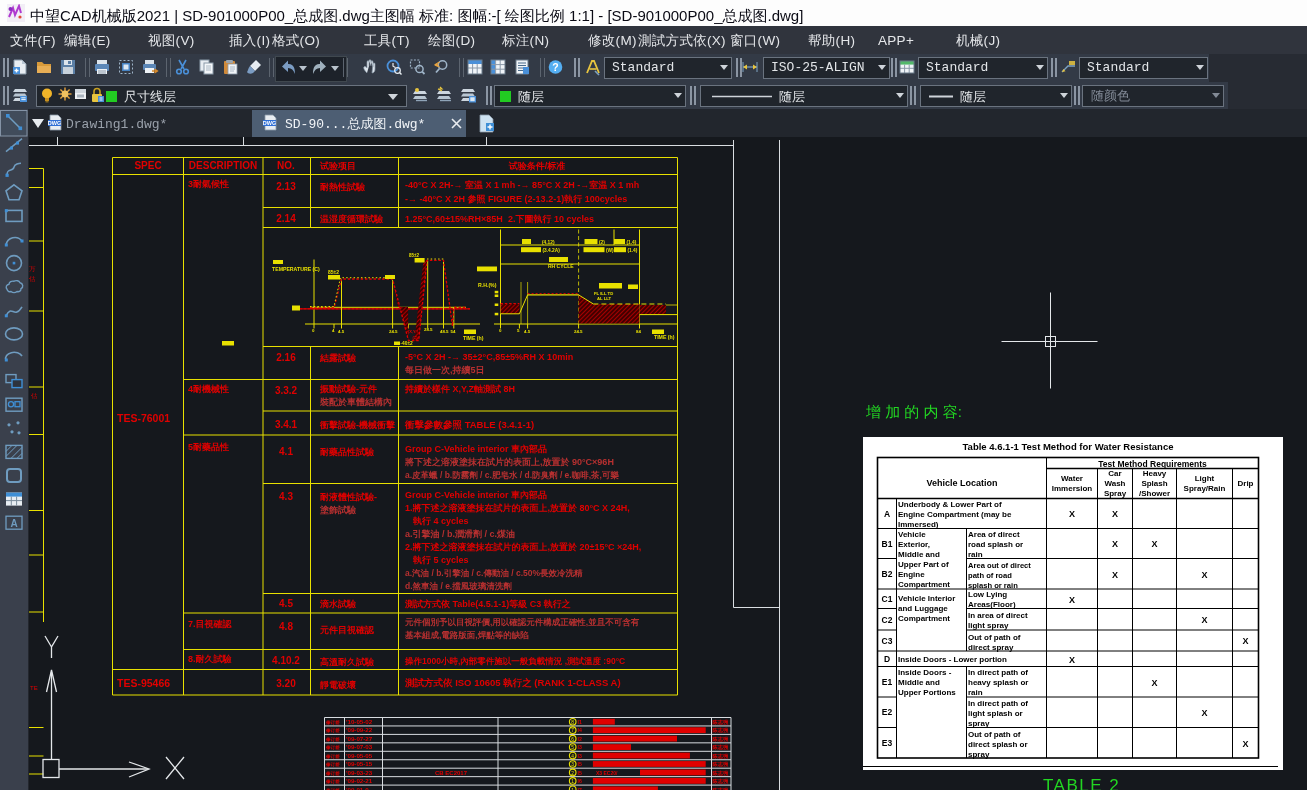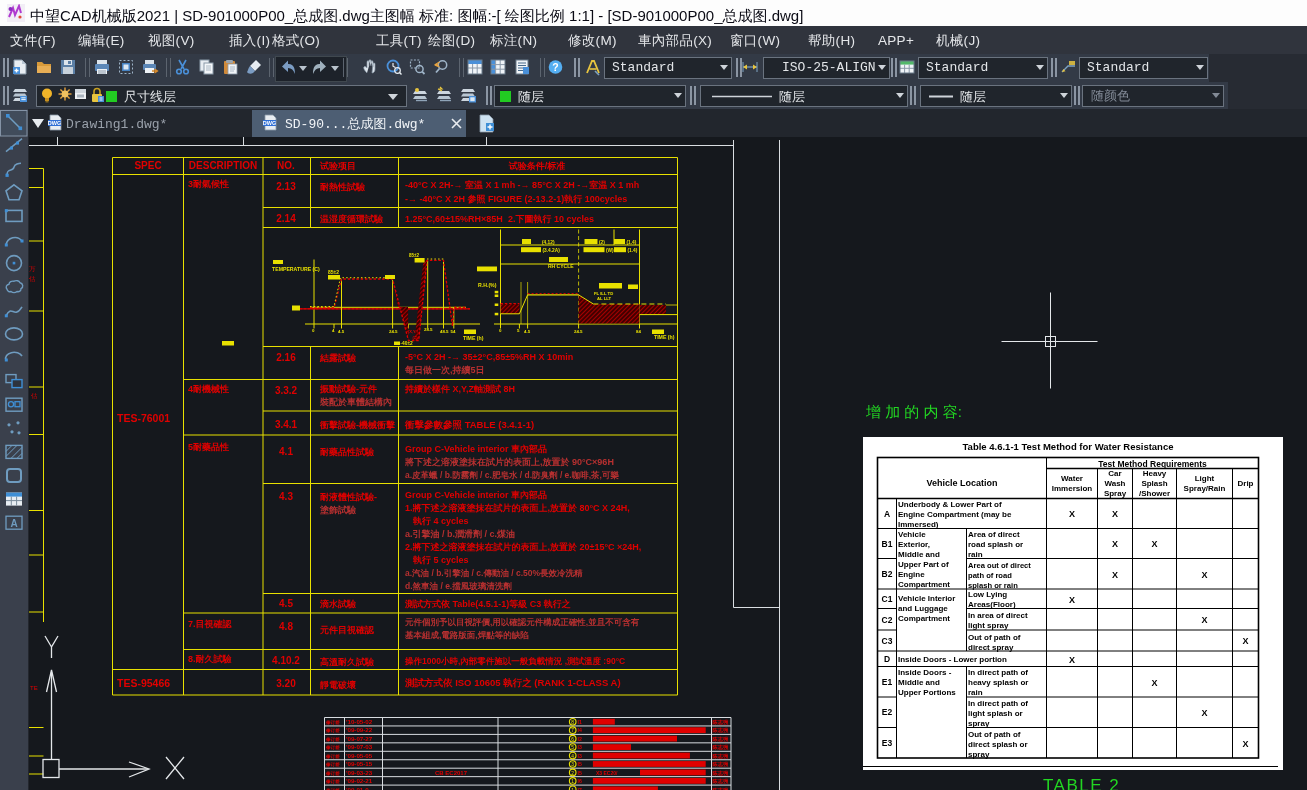--- a/index.html
+++ b/index.html
@@ -25,33 +25,33 @@
   <rect x="0" y="0" width="18" height="18" fill="#f2eef6"></rect>
   <path d="M2 13 L6 4 L8 11 L12 2 L14 9" stroke="#b03ad0" stroke-width="2" fill="none"></path>
   <circle cx="3.5" cy="5" r="2" fill="#8a2bbf"></circle>
       <circle cx="13" cy="13" r="1.6" fill="#e0483a"></circle>
  </svg>
  <span style="position:absolute;left:30px;top:3px">中望CAD机械版2021 | SD-901000P00_总成图.dwg主图幅  标准: 图幅:-[ 绘图比例 1:1] - [SD-901000P00_总成图.dwg]</span>
 </div>
 
 <div class="abs" id="menubar">
  <span class="mi" style="left:10px">文件(F)</span>
- <span class="mi" style="left:78px">编辑(E)</span>
+ <span class="mi" style="left:64px">编辑(E)</span>
  <span class="mi" style="left:148px">视图(V)</span>
  <span class="mi" style="left:229px">插入(I)</span>
  <span class="mi" style="left:272px">格式(O)</span>
- <span class="mi" style="left:376px">工具(T)</span>
+ <span class="mi" style="left:364px">工具(T)</span>
  <span class="mi" style="left:428px">绘图(D)</span>
- <span class="mi" style="left:490px">标注(N)</span>
- <span class="mi" style="left:568px">修改(M)</span>
- <span class="mi" style="left:638px">車內部品(X)</span>
+ <span class="mi" style="left:502px">标注(N)</span>
+ <span class="mi" style="left:588px">修改(M)</span>
+ <span class="mi" style="left:638px">測試方式依(X)</span>
  <span class="mi" style="left:730px">窗口(W)</span>
  <span class="mi" style="left:808px">帮助(H)</span>
  <span class="mi" style="left:878px">APP+</span>
- <span class="mi" style="left:936px">机械(J)</span>
+ <span class="mi" style="left:956px">机械(J)</span>
 </div>
 
 <div class="abs" id="tb1">
  <div class="panel" style="left:0;width:1209px"></div>
  <div class="grip" style="left:3px"></div>
     <div class="grip" style="left:7px"></div>
 
  <div class="abs" style="left:275px;top:2px;width:70px;height:24px;background:#1d222a;border:1px solid #40484f"></div>
     <svg class="abs" style="left:0;top:0" width="1209" height="28" id="tb1svg">
       <g transform="translate(12,5)">
@@ -197,21 +197,21 @@
     <div class="sep" style="left:544px"></div>
     <div class="grip" style="left:574px"></div>
     <div class="grip" style="left:578px"></div>
  <div class="grip" style="left:736px"></div>
     <div class="grip" style="left:740px"></div>
     <div class="grip" style="left:891px"></div>
     <div class="grip" style="left:895px"></div>
     <div class="grip" style="left:1051px"></div>
     <div class="grip" style="left:1055px"></div>
     <div class="combo" style="left:604px;width:126px"><span style="margin-left:7px">Standard</span><span class="arr"></span></div>
- <div class="combo" style="left:763px;width:125px"><span style="margin-left:18px">ISO-25-ALIGN</span><span class="arr"></span></div>
+ <div class="combo" style="left:763px;width:125px"><span style="margin-left:7px">ISO-25-ALIGN</span><span class="arr"></span></div>
  <div class="combo" style="left:918px;width:128px"><span style="margin-left:7px">Standard</span><span class="arr"></span></div>
  <div class="combo" style="left:1079px;width:127px;"><span style="margin-left:7px">Standard</span><span class="arr"></span></div>
 </div>
 
 <div class="abs" id="tb2">
  <div class="panel" style="left:0;width:1228px"></div>
  <div class="grip" style="left:3px"></div>
     <div class="grip" style="left:7px"></div>
   <div class="grip" style="left:486px"></div>
     <div class="grip" style="left:490px"></div>

